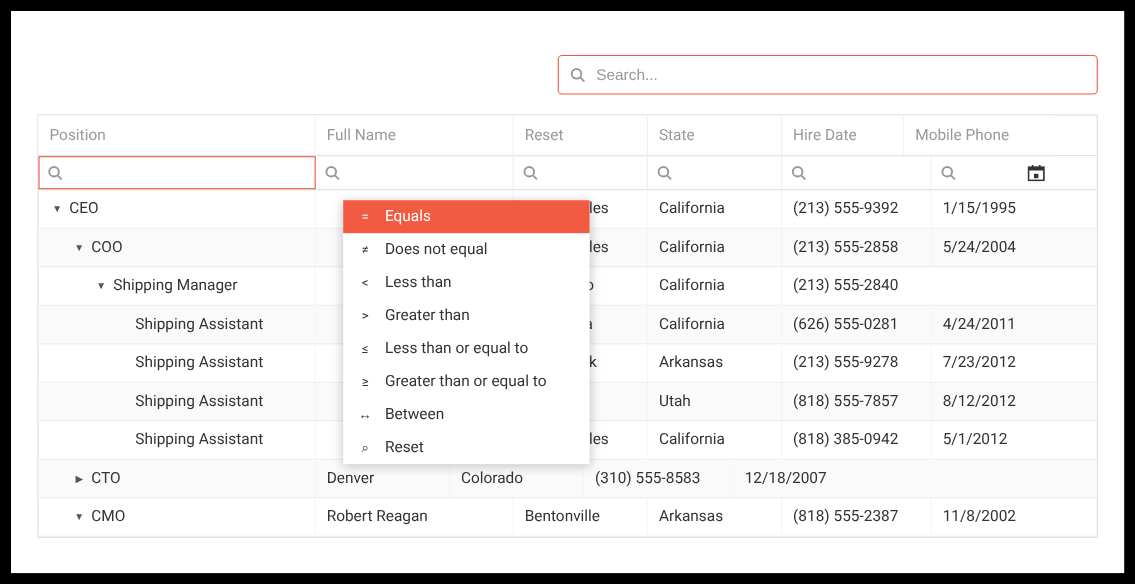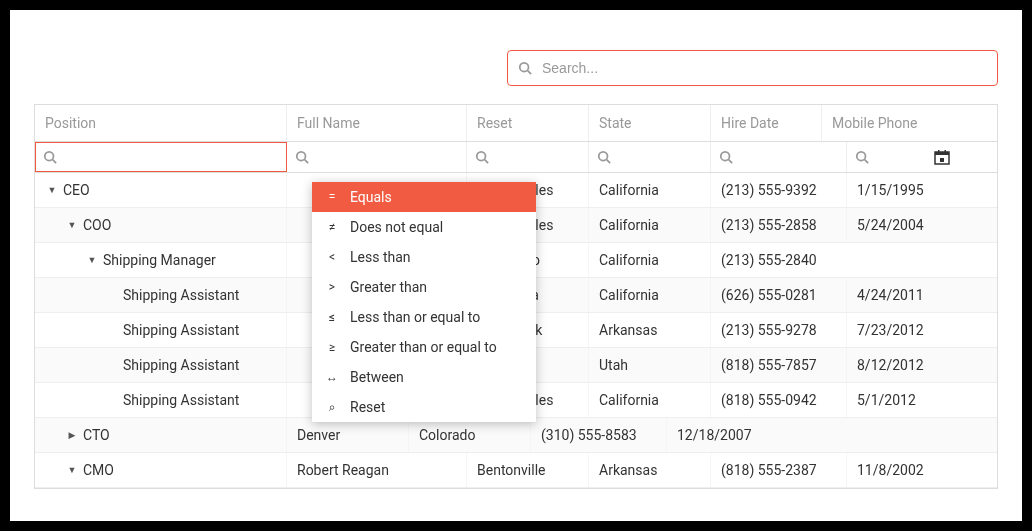--- a/index.html
+++ b/index.html
@@ -328,21 +328,21 @@
           <div class="cell col-date">8/12/2012</div>
         </div>
         <div class="data-row">
           <div class="cell col-pos tree-cell" style="padding-left: 72px;">
             <span class="tree-caret"></span>
             <span>Shipping Assistant</span>
           </div>
           <div class="cell col-name"></div>
           <div class="cell col-city">Los Angeles</div>
           <div class="cell col-state">California</div>
-          <div class="cell col-phone">(818) 555-0942</div>
+          <div class="cell col-phone">(818) 385-0942</div>
           <div class="cell col-date">5/1/2012</div>
         </div>
         <div class="data-row">
           <div class="cell col-pos tree-cell" style="padding-left: 32px;">
             <span class="tree-caret">▶</span>
             <span>CTO</span>
           </div>
           <div class="cell col-city">Denver</div>
           <div class="cell col-state">Colorado</div>
           <div class="cell col-phone">(310) 555-8583</div>

